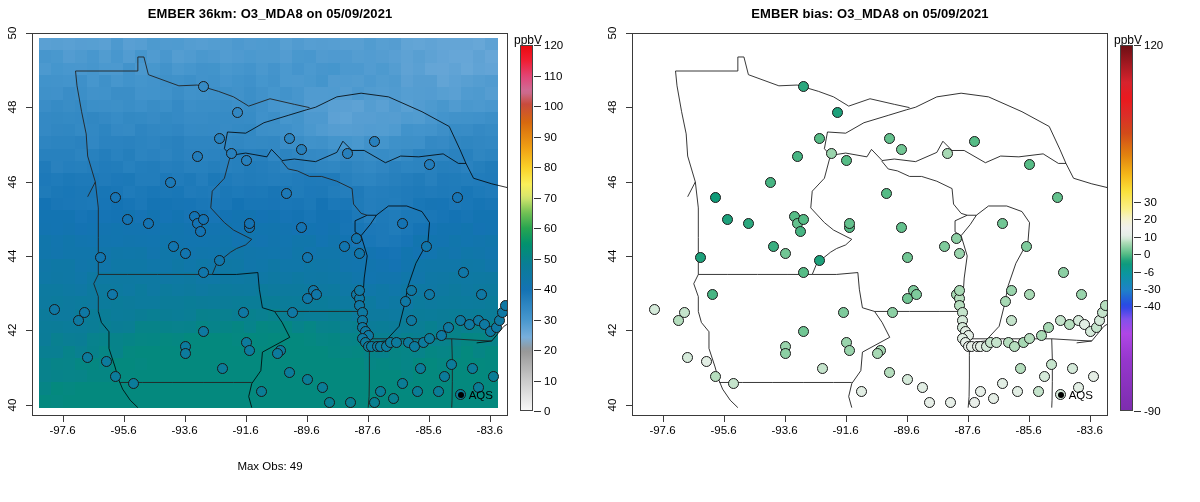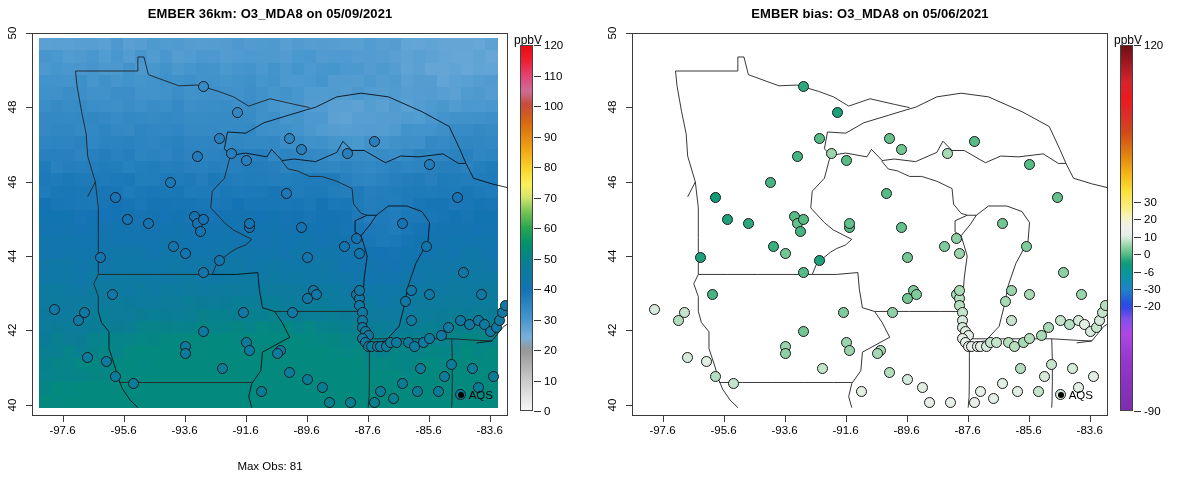--- a/index.html
+++ b/index.html
@@ -1410,26 +1410,26 @@
         <div class="cb-tick" style="top: 317px;"></div>
         <div class="cb-lab" style="top: 317px;">20</div>
         <div class="cb-tick" style="top: 347.5px;"></div>
         <div class="cb-lab" style="top: 347.5px;">10</div>
         <div class="cb-tick" style="top: 378px;"></div>
         <div class="cb-lab" style="top: 378px;">0</div>
       </div>
   </div>
 
   <div class="caption">
-    <div>Max Obs: 81</div>
+    <div>Max Obs: 49</div>
   </div>
 </div>
 
 <div class="panel" id="panel-bias">
-  <div class="panel-title">EMBER bias: O3_MDA8 on 05/06/2021</div>
+  <div class="panel-title">EMBER bias: O3_MDA8 on 05/09/2021</div>
 
   <div class="plot-frame">
     <svg class="mapsvg" id="map-right" viewBox="0 0 476 383" preserveAspectRatio="none">
         <path class="" d="M198.3,122.0 L213.6,119.7 L234.9,123.5 L239.5,116.0 L250.2,127.2 L262.4,125.7 L283.8,128.3 L305.1,119.0 L311.2,107.8 L320.4,117.1 L332.6,117.1 L353.9,129.4 L369.2,122.7 L387.5,123.5 L411.9,120.5 L427.2,130.1 L434.8,130.1"></path>
         <path class="" d="M198.3,122.0 L192.2,115.3 L195.3,98.5 L213.6,99.7 L231.9,89.2 L256.3,81.8 L274.6,76.2 L283.8,73.6 L305.1,63.2 L329.5,59.5 L357.0,63.2 L390.6,78.1 L418.0,93.0 L428.7,116.0 L434.8,130.1"></path>
         <path class="" d="M329.5,202.7 L338.7,191.5 L344.8,182.2 L357.0,172.9 L375.3,172.9 L390.6,178.5 L398.2,189.6 L396.7,208.2 L384.5,230.5 L376.8,252.9 L372.3,275.2 L367.7,293.8 L353.9,308.6 L337.2,310.5 L329.5,290.0 L331.1,267.7 L332.6,245.4 L335.6,223.1 L329.5,202.7"></path>
         <path class="" d="M329.5,202.7 L323.4,198.9 L323.4,187.8 L335.6,182.2 L344.8,182.2"></path>
         <path class="" d="M434.8,130.1 L442.4,145.0 L460.7,150.6 L476.0,154.3 L489.7,171.0 L494.3,197.1 L492.8,223.1 L488.2,245.4 L491.3,260.3 L492.8,275.2 L485.2,286.3 L472.9,293.8 L460.7,308.6 L445.5,310.5"></path>
         <path class="" d="M180.0,241.7 L204.4,241.7 L225.8,239.8 L227.3,256.6 L230.4,275.2 L242.6,278.9 L250.2,290.0 L257.8,304.9 L230.4,319.8 L228.8,338.4 L219.7,351.4 L216.6,364.4 L219.7,375.6"></path>
         <path class="" d="M65.6,278.9 L68.7,290.0 L76.3,299.3 L76.3,316.1 L82.4,334.7 L85.4,345.8 L90.0,357.0 L97.6,368.1 L105.3,375.6"></path>
@@ -1616,21 +1616,21 @@
         <div class="cb-lab" style="top: 186.286px;">20</div>
         <div class="cb-tick" style="top: 203.714px;"></div>
         <div class="cb-lab" style="top: 203.714px;">10</div>
         <div class="cb-tick" style="top: 221.143px;"></div>
         <div class="cb-lab" style="top: 221.143px;">0</div>
         <div class="cb-tick" style="top: 238.571px;"></div>
         <div class="cb-lab" style="top: 238.571px;">-6</div>
         <div class="cb-tick" style="top: 256px;"></div>
         <div class="cb-lab" style="top: 256px;">-30</div>
         <div class="cb-tick" style="top: 273.429px;"></div>
-        <div class="cb-lab" style="top: 273.429px;">-20</div>
+        <div class="cb-lab" style="top: 273.429px;">-40</div>
         <div class="cb-tick" style="top: 378px;"></div>
         <div class="cb-lab" style="top: 378px;">-90</div>
       </div>
   </div>
 
   <div class="caption">
   </div>
 </div>
 
 </body></html>

